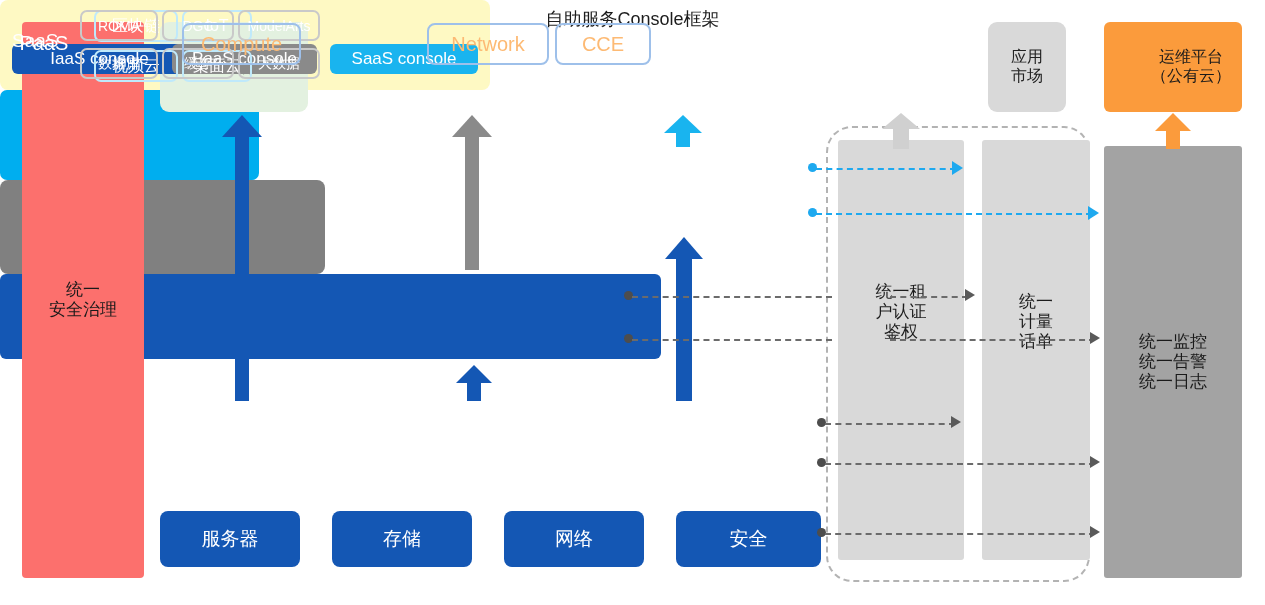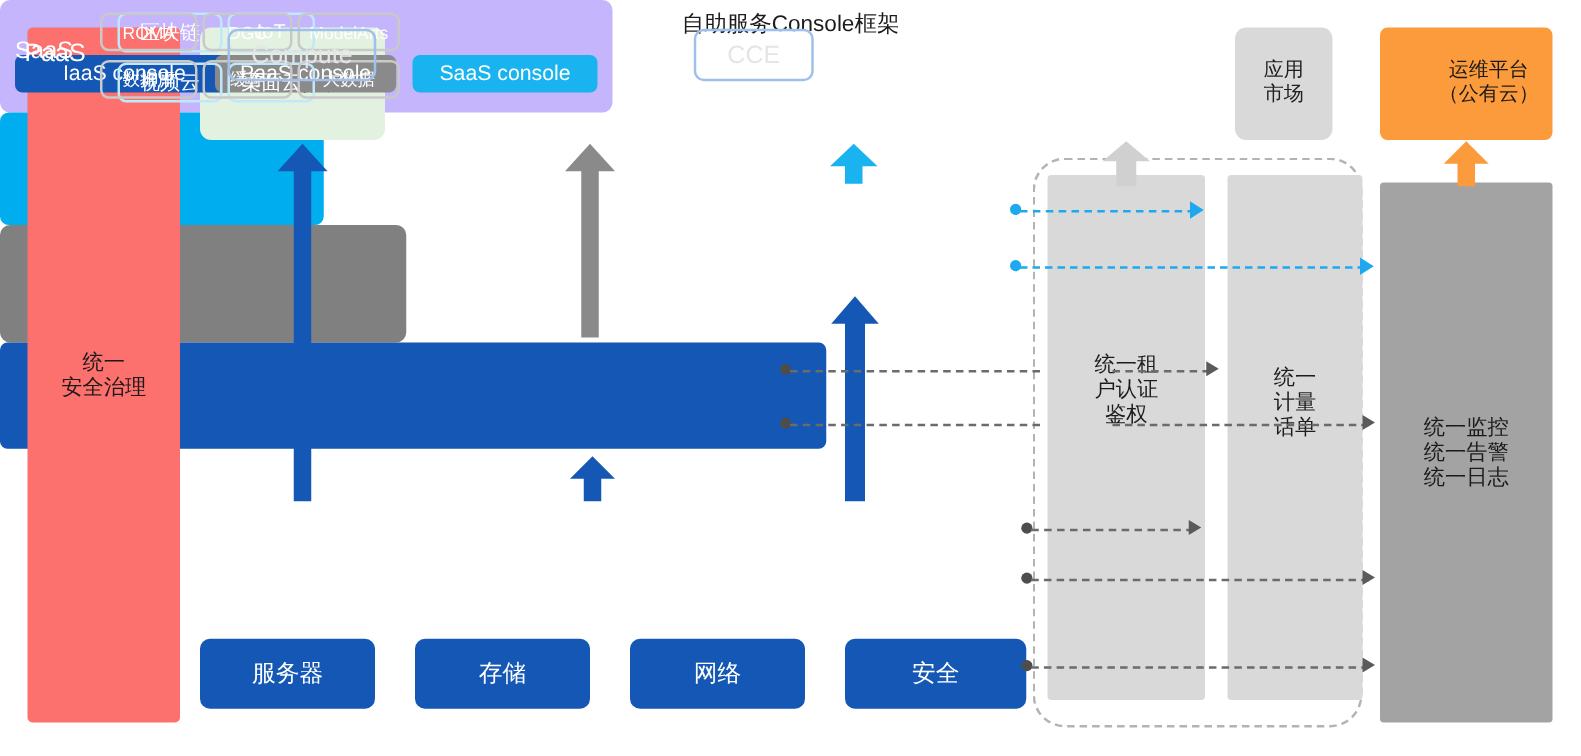--- a/index.html
+++ b/index.html
@@ -8,21 +8,21 @@
   .box{position:absolute;box-sizing:border-box;display:flex;align-items:center;justify-content:center;text-align:center;line-height:1.18;}
   .rnd{border-radius:9px;}
 
   
   #gov{left:22px;top:22px;width:122px;height:556px;background:#fc706d;color:#1a1a1a;font-size:17px;font-weight:400;border-radius:4px;}
 
   
   #apigw{left:160px;top:22px;width:148px;height:90px;background:#e3f1e0;color:#222;font-size:17px;}
 
   
-  #console{left:322px;top:22px;width:490px;height:90px;background:#c4b5fd;border-radius:8px;}
+  #console{left:322px;top:22px;width:490px;height:90px;background:#fef9c3;border-radius:8px;}
   #console-title{position:absolute;left:0;top:7px;width:100%;text-align:center;color:#1c1c1c;font-size:18px;}
   .console-chip{position:absolute;top:44px;height:30px;border-radius:6px;display:flex;align-items:center;justify-content:center;color:#fff;font-size:17px;}
   #chip-iaas{left:12px;width:175px;background:#1457b4;}
   #chip-paas{left:172px;width:145px;background:#8a8a8a;}
   #chip-saas{left:330px;width:148px;background:#19b4ef;}
 
   
   #third{left:836px;top:22px;width:128px;height:90px;background:#d9d9d9;color:#222;font-size:15px;}
   #appmkt{left:988px;top:22px;width:78px;height:90px;background:#d9d9d9;color:#222;font-size:16px;}
 
@@ -46,21 +46,21 @@
   #pc0{left:80px;top:10px;width:74px;}
   #pc1{left:162px;top:10px;width:68px;}
   #pc2{left:238px;top:10px;width:78px;}
   #pc3{left:80px;top:48px;width:74px;}
   #pc4{left:162px;top:48px;width:68px;}
   #pc5{left:238px;top:48px;width:78px;}
 
   
   #infra{left:160px;top:400px;width:661px;height:85px;background:#1457b4;border-radius:6px;}
   #infra-label{position:absolute;left:14px;top:27px;color:#fff;font-size:19px;}
-  .infra-chip{position:absolute;top:23px;height:38px;border:2px solid #9ec0ea;border-radius:8px;display:flex;align-items:center;justify-content:center;color:#e5e5e5;font-size:20px;}
+  .infra-chip{position:absolute;top:23px;height:38px;border:2px solid #9ec0ea;border-radius:8px;display:flex;align-items:center;justify-content:center;color:#fdba74;font-size:20px;}
   #ic0{left:182px;width:115px;}
   #ic1{left:307px;width:110px;}
   #ic2{left:427px;width:118px;}
   #ic3{left:555px;width:92px;}
 
   
   .res{position:absolute;top:511px;height:56px;background:#1457b4;border-radius:8px;color:#fff;font-size:19px;display:flex;align-items:center;justify-content:center;}
   #r0{left:160px;width:140px;}
   #r1{left:332px;width:140px;}
   #r2{left:504px;width:140px;}
@@ -192,20 +192,23 @@
       </div>
     <div class="paas-chip" id="pc5">
         <span>大数据</span>
       </div>
   </div>
 
   <div id="infra">
     <div class="infra-chip" id="ic0">
         <span>Compute</span>
       </div>
+    <div class="infra-chip" id="ic2">
+        <span>Network</span>
+      </div>
     <div class="infra-chip" id="ic3">
         <span>CCE</span>
       </div>
   </div>
 
   <div class="res" id="r0">
       <span>服务器</span>
     </div>
   <div class="res" id="r1">
       <span>存储</span>

